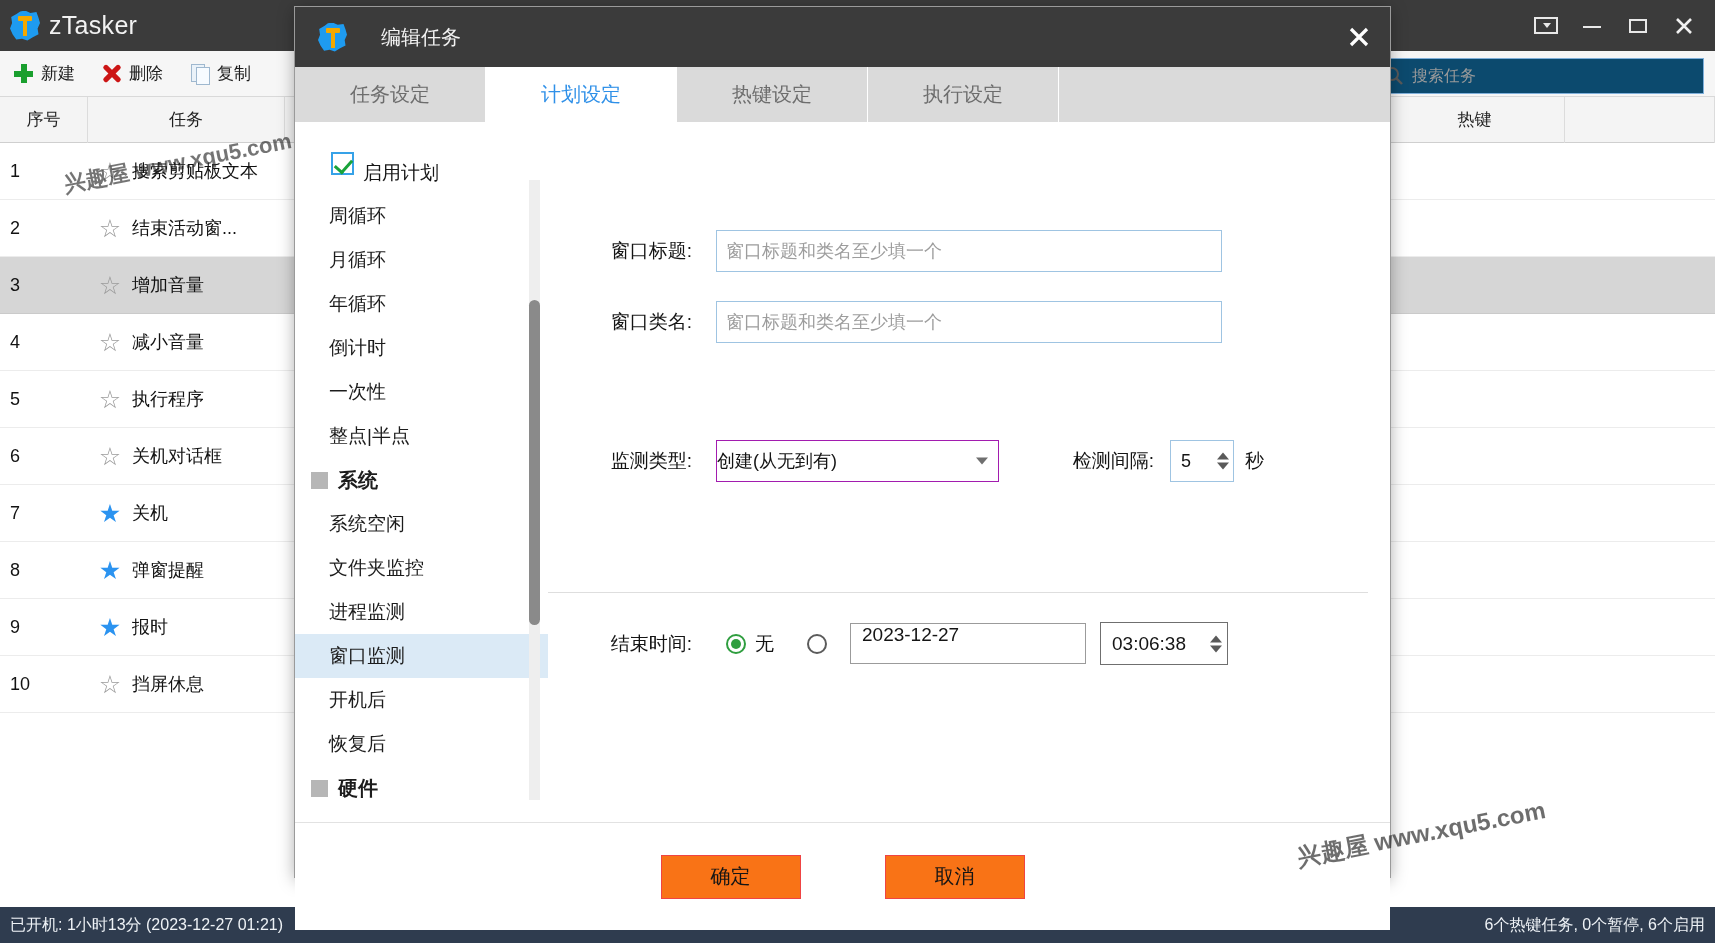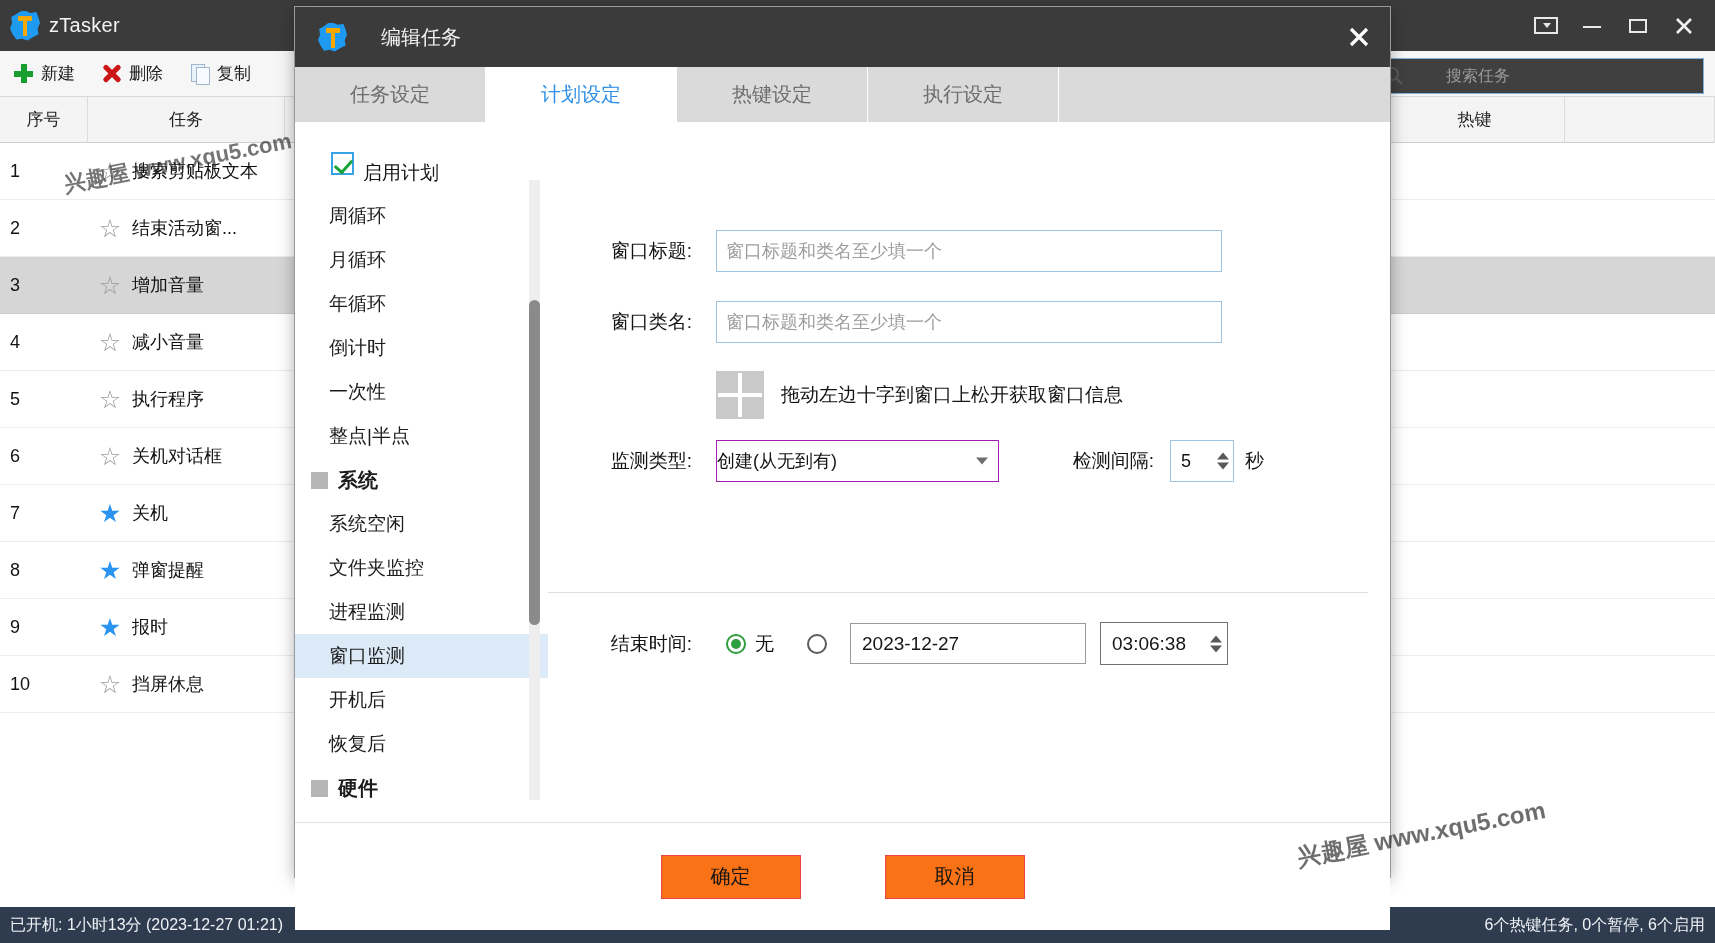--- a/index.html
+++ b/index.html
@@ -37,21 +37,21 @@
   }
   .app-logo .hammer::before {
     content:""; position:absolute; left:0; top:0; width:14px; height:5px;
     background:#f4a800; border-radius:1px;
   }
   .app-logo .hammer::after {
     content:""; position:absolute; left:5px; top:4px; width:4px; height:16px;
     background:#f4a800;
   }
   .app-title {
-    font-size: 20px; letter-spacing: .3px; color: #f2f2f2; text-align: right;
+    font-size: 25px; letter-spacing: .3px; color: #f2f2f2; text-align: right;
   }
   .win-ctrl-group {
     position: absolute; right: 8px; top: 0; height: 51px;
     display: flex; align-items: center; gap: 0px;
   }
   .win-btn {
     width: 46px; height: 40px; display: flex; align-items: center; justify-content: center;
     color: #e8e8e8; font-size: 17px; cursor: default;
   }
   .win-btn svg { display: block; }
@@ -80,21 +80,21 @@
     content:""; position:absolute; left:0; top:0; width:12px; height:16px;
     border:1.5px solid #9fb8cf; background:#eaf2f9;
   }
   .copy-ico::after {
     content:""; position:absolute; left:5px; top:3px; width:12px; height:16px;
     border:1.5px solid #9fb8cf; background:#f7fbff;
   }
 
   .search-box {
     position: absolute; right: 11px; top: 58px; width: 330px; height: 36px;
-    border: 1px solid #7fb0db; background:#404040; display: flex; align-items: center; padding: 0 9px; gap: 34px;
+    border: 1px solid #7fb0db; background:#0c4a6e; display: flex; align-items: center; padding: 0 9px;
   }
   .search-ico { width: 20px; height: 20px; margin-right: 8px; flex:none; }
   .search-ph { font-size: 16px; color: #9a9a9a; }
 
   
   .table-head {
     position: absolute; left: 0; top: 97px; width: 1715px; height: 46px;
     background: #f4f4f4; border-bottom: 1px solid #cfcfcf;
     display: flex; align-items: center;
   }
@@ -235,21 +235,21 @@
     width: 20px; height: 20px; border: 2px solid #5b5b5b; border-radius: 50%;
     position: relative; flex:none; background:#fff;
   }
   .radio.on { border-color:#2f9e3f; }
   .radio.on::after {
     content:""; position:absolute; left:3px; top:3px; width:10px; height:10px;
     border-radius:50%; background:#2f9e3f;
   }
   .dateinput {
     width: 236px; height: 41px; border: 1px solid #9b9b9b; background:#fff;
-    display:flex; align-items:center; padding-left: 11px; font-size:19px; color:#151515;
+    display:flex; padding-left: 11px; font-size:19px; color:#151515;
   }
   .timeinput {
     width: 128px; height: 43px; border: 1px solid #6f6f6f; background:#fff;
     display:flex; align-items:center; padding-left: 11px; font-size:19px; color:#151515;
     position: relative;
   }
   .timeinput .spin-arrows { right: 5px; }
 
   .dlg-foot {
     height: 108px; background: #ffffff; border-top: 1px solid #e2e2e2;
@@ -533,24 +533,20 @@
           </div>
         </div>
 
         <div class="frow" style="position:absolute; left:12px; top:179px;">
           <div class="flabel" style="width:132px;">窗口类名:</div>
           <div class="tinput" style="width:506px; margin-left:24px;">
             <span>窗口标题和类名至少填一个</span>
           </div>
         </div>
 
-        <div class="frow" style="position:absolute; left:168px; top:249px;">
-          <div class="cross-btn"></div>
-          <div class="cross-text">拖动左边十字到窗口上松开获取窗口信息</div>
-        </div>
 
         <div class="frow" style="position:absolute; left:12px; top:318px;">
           <div class="flabel" style="width:132px;">监测类型:</div>
           <div class="select" style="margin-left:24px;">
             <span>创建(从无到有)</span>
             <span class="caret"></span>
           </div>
           <div class="flabel" style="width:124px; margin-left:31px;">检测间隔:</div>
           <div class="spin" style="margin-left:16px;">
             <span>5</span>

